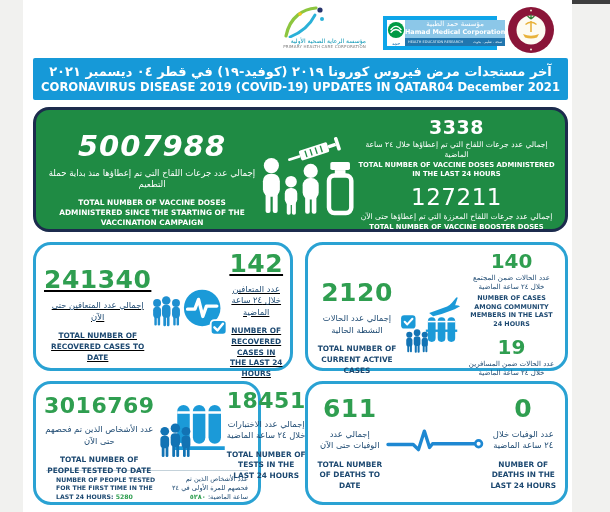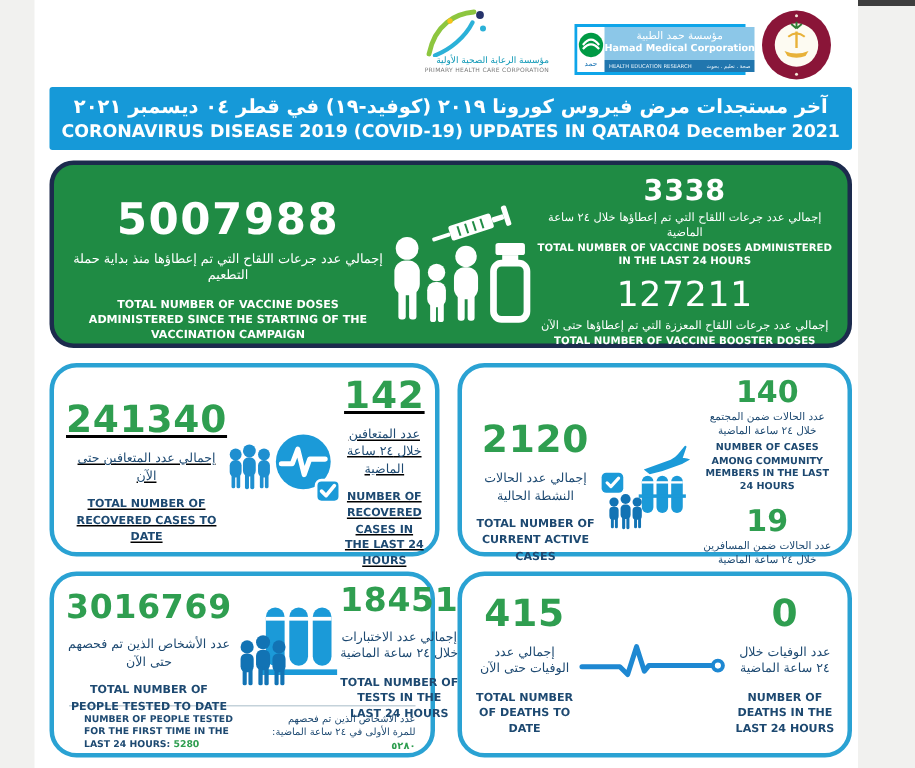--- a/index.html
+++ b/index.html
@@ -13,21 +13,21 @@
   .top-strip { position:absolute; left:30px; top:0; width:580px; height:4px; background:#3e3e3e; }
   .page { position:absolute; left:23px; top:0; width:549px; height:512px; background:#ffffff; }
 
   
   .header { position:absolute; left:0; top:4px; width:100%; height:54px; }
   .phcc-logo { position:absolute; left:227px; top:2px; width:120px; height:50px; }
   .phcc-text { text-align:right; margin-top:-4px; padding-right:4px; }
   .phcc-ar { font-size:6px; color:#0b97b5; direction:rtl; line-height:1.1; }
   .phcc-en { font-size:4px; color:#7a7a7a; letter-spacing:.2px; line-height:1.2; }
 
-  .hmc-logo { position:absolute; left:360px; top:12px; width:114px; height:34px; display:flex; border:2px solid #0ea5e9; }
+  .hmc-logo { position:absolute; left:360px; top:12px; width:114px; height:34px; display:flex; border:4px solid #0ea5e9; }
   .hmc-left { width:24px; background:#fff; display:flex; flex-direction:column; align-items:center; justify-content:center; }
   .hmc-badge-ar { font-size:5px; color:#1b75b5; margin-top:1px; }
   .hmc-right { flex:1; display:flex; flex-direction:column; }
   .hmc-main { flex:1; background:#8cc7e8; color:#fff; display:flex; flex-direction:column; align-items:center; justify-content:center; }
   .hmc-ar { font-size:7px; direction:rtl; line-height:1.1; }
   .hmc-en { font-size:6.4px; font-weight:bold; line-height:1.15; white-space:nowrap; }
   .hmc-band { height:8px; background:#2176ae; color:#e8f4fb; font-size:3.5px; display:flex; align-items:center; justify-content:space-between; padding:0 3px; }
   .moph-emblem { position:absolute; left:482px; top:0; width:52px; height:52px; }
 
   
@@ -40,36 +40,36 @@
   .title-en { font-size:11.6px; font-weight:bold; line-height:1.1; }
 
   
   .vaccine-panel {
     position:absolute; left:10px; top:107px; width:535px; height:125px;
     background:#1f8b44; border:3px solid #1c2b4d; border-radius:16px;
     display:grid; grid-template-columns:212px 100px 1fr; align-items:center;
     padding:6px 10px; color:#fff;
   }
   .vp-col { display:flex; flex-direction:column; align-items:center; text-align:center; }
-  .vp-total-num { font-size:29px; font-weight:bold; letter-spacing:1px; }
+  .vp-total-num { font-size:29px; font-weight:bold; letter-spacing:1px;font-style:italic; }
   .vp-ar { font-size:8.6px; direction:rtl; line-height:1.35; margin-top:5px; }
   .vp-en { font-size:7.4px; font-weight:bold; line-height:1.4; margin-top:7px; }
   .vp-num-sm { font-size:19px; font-weight:bold; letter-spacing:.5px; }
   .vp-num-md { font-size:23px; font-weight:normal; letter-spacing:.5px; margin-top:5px; }
   .vp-ar-sm { font-size:7.6px; direction:rtl; line-height:1.3; margin-top:2px; }
   .vp-en-sm { font-size:6.8px; font-weight:bold; line-height:1.35; margin-top:1px; }
   .vp-icon { display:flex; align-items:center; justify-content:center; }
 
   
   .card {
     position:absolute; background:#fff; border:3px solid #2aa2d3; border-radius:18px;
   }
   .card-r2l { left:10px; top:242px; width:260px; height:129px;text-decoration:underline; }
   .card-r2r { left:282px; top:242px; width:263px; height:129px; }
-  .card-r3l { left:10px; top:381px; width:257px; height:124px; }
+  .card-r3l { left:10px; top:381px; width:228px; height:124px; }
   .card-r3r { left:282px; top:381px; width:263px; height:124px; }
 
   .stat-grid { display:grid; align-items:center; height:100%; padding:4px 8px; }
   .g-r2l { grid-template-columns:1fr 78px 1fr; }
   .g-r2r { grid-template-columns:82px 68px 1fr; }
   .g-r3l { grid-template-columns:1fr 72px 1fr; height:86px; }
   .g-r3r { grid-template-columns:1fr 106px 1fr; }
 
   .stat-block { display:flex; flex-direction:column; align-items:center; text-align:center; }
   .num { color:#2f9e50; font-weight:bold; }
@@ -330,21 +330,21 @@
     <div class="card-footer-divider"></div>
     <div class="card-footer">
       <div class="foot-en"><span>NUMBER OF PEOPLE TESTED FOR THE FIRST TIME IN THE LAST 24 HOURS: </span><span class="foot-val">5280</span></div>
       <div class="foot-ar"><span>عدد الأشخاص الذين تم فحصهم للمرة الأولى في ٢٤ ساعة الماضية: </span><span class="foot-val">٥٢٨٠</span></div>
     </div>
   </div>
 
   <div class="card card-r3r">
     <div class="stat-grid g-r3r">
       <div class="stat-block">
-        <div class="num n-lg">415</div>
+        <div class="num n-lg">611</div>
         <div class="cap-ar">إجمالي عدد الوفيات حتى الآن</div>
         <div class="cap-en">TOTAL NUMBER OF DEATHS TO DATE</div>
       </div>
       <div class="icon-cell">
         <svg width="104" height="44" viewBox="0 0 140 56">
           <polyline points="4,30 38,30 45,37 53,12 60,34 64,29 120,29" stroke="#1e88d2" stroke-width="4.5" fill="none" stroke-linecap="round" stroke-linejoin="round"></polyline>
           <circle cx="126" cy="29" r="4.5" fill="#ffffff" stroke="#1e88d2" stroke-width="3.5"></circle>
         </svg>
       </div>
       <div class="stat-block">

